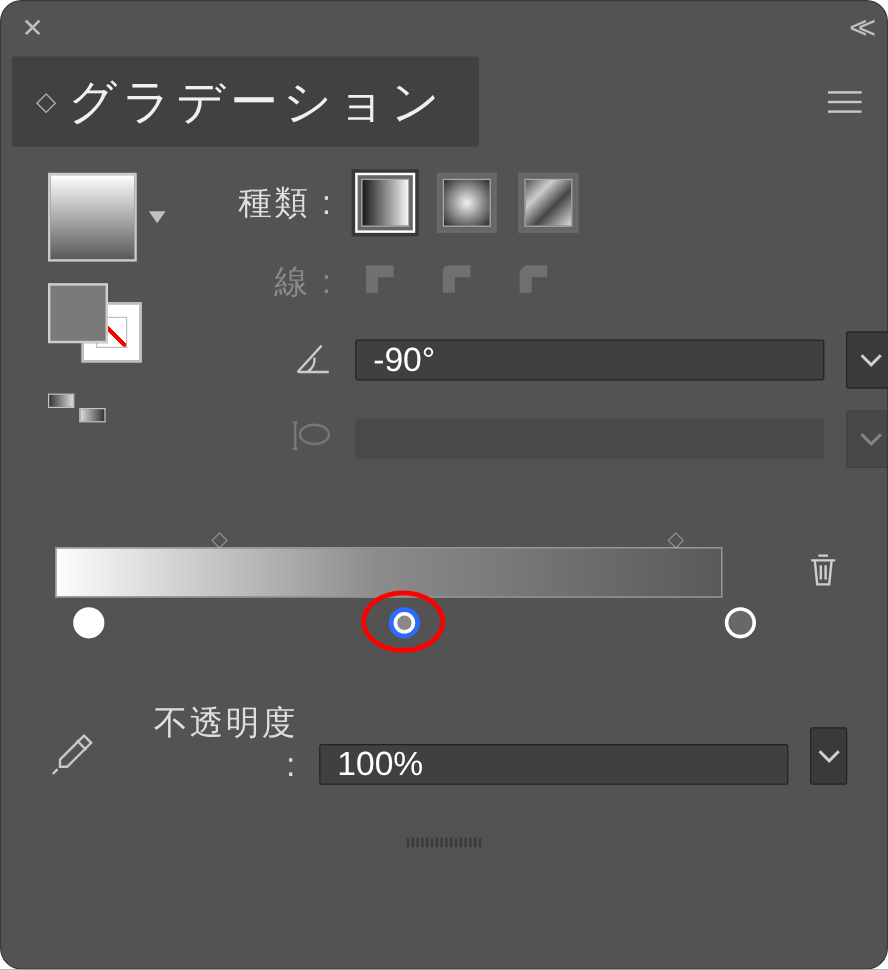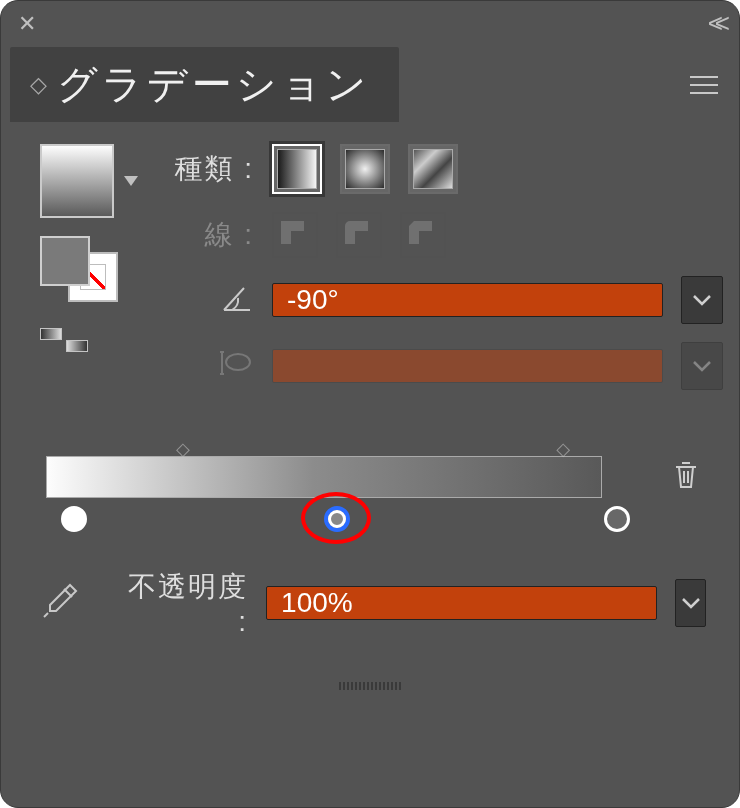--- a/index.html
+++ b/index.html
@@ -8,21 +8,21 @@
 .title-bar{display:flex;justify-content:space-between;align-items:center;padding:4px 14px 2px}
 .close-x{color:#c0c0c0;font-size:22px;cursor:pointer}
 .collapse-chev{color:#c0c0c0;font-size:26px;letter-spacing:-8px}
 .tab-row{display:flex;align-items:center;justify-content:space-between;margin-top:6px;padding-right:18px}
 .tab{background:#414141;padding:10px 28px 10px 20px;margin-left:6px;border-top-left-radius:2px;border-top-right-radius:2px;display:flex;align-items:center;gap:10px}
 .tab-icon{color:#a8a8a8;font-size:22px}
 .tab-title{font-size:40px;color:#f0f0f0;letter-spacing:4px}
 .menu-lines{display:flex;flex-direction:column;gap:6px;cursor:pointer}
 .menu-lines span{width:28px;height:2px;background:#c8c8c8;display:block}
 .content{padding:22px 30px 18px 36px}
-.top-row{display:flex;align-items:flex-start;gap:16px}
+.top-row{display:flex;align-items:flex-start;gap:40px}
 .left-col{display:flex;flex-direction:column;gap:18px}
 .grad-preview-row{display:flex;align-items:center;gap:10px}
 .grad-preview{width:74px;height:74px;border:2px solid #cacaca;background:linear-gradient(to bottom,#fdfdfd,#5a5a5a);cursor:pointer}
 .tri-down{width:0;height:0;border-left:7px solid transparent;border-right:7px solid transparent;border-top:10px solid #c0c0c0;cursor:pointer}
 .fill-stroke{position:relative;width:78px;height:66px;cursor:pointer}
 .fs-fill{position:absolute;top:0;left:0;width:50px;height:50px;background:#7a7a7a;border:2px solid #cfcfcf;z-index:2}
 .fs-stroke{position:absolute;bottom:0;right:0;width:50px;height:50px;background:#fff;border:2px solid #bdbdbd}
 .fs-stroke::after{content:"";position:absolute;inset:10px;background:#fff;border:1px solid #bdbdbd;background-image:linear-gradient(to top right,transparent 45%,red 45%,red 55%,transparent 55%)}
 .rev-grad{display:flex;gap:4px;cursor:pointer;margin-top:8px}
 .rg-a,.rg-b{width:22px;height:12px;border:1px solid #c4c4c4}
@@ -32,21 +32,21 @@
 .field-row{display:flex;align-items:center;gap:18px;margin-bottom:18px}
 .field-label{width:100px;text-align:right;font-size:28px;color:#dedede;letter-spacing:2px}
 .type-btn{width:50px;height:50px;border:2px solid #6a6a6a;cursor:pointer;background:#666;display:flex;align-items:center;justify-content:center}
 .type-btn.selected{border-color:#fff;box-shadow:0 0 0 3px #383838}
 .type-linear div{width:40px;height:40px;background:linear-gradient(to right,#1a1a1a,#f5f5f5);border:1px solid #aaa}
 .type-radial div{width:40px;height:40px;background:radial-gradient(circle,#f0f0f0,#2a2a2a);border:1px solid #aaa}
 .type-free div{width:40px;height:40px;background:linear-gradient(135deg,#555,#ccc 30%,#444 60%,#ddd);border:1px solid #aaa}
 .stroke-btn{width:46px;height:46px;border:2px solid #525252;cursor:pointer;opacity:0.55;display:flex;align-items:center;justify-content:center}
 .stroke-btn svg{display:block}
 .angle-icon{color:#cacaca}
-.input-box{flex:1;background:#c2410c;border:1px solid #222;height:33px;display:flex;align-items:center;padding:16px 14px;border-radius:2px}
+.input-box{flex:1;background:#404040;border:1px solid #222;height:33px;display:flex;align-items:center;padding:16px 14px;border-radius:2px}
 .input-box.disabled{opacity:0.5;border-color:#444}
 .input-val{color:#fff;font-size:28px;flex:1;background:transparent;border:none;outline:none}
 .input-chev{width:42px;height:48px;background:#3a3a3a;border:1px solid #222;display:flex;align-items:center;justify-content:center;cursor:pointer;border-radius:2px}
 .input-chev svg{stroke:#cfcfcf}
 .ar-icon{color:#888}
 .gradient-edit{margin:30px 6px 0;position:relative}
 .ge-diamonds{display:flex;justify-content:space-between;padding:0 130px;font-size:18px;color:#c0c0c0;opacity:0.6;margin-bottom:-4px}
 .ge-bar{height:42px;background:linear-gradient(to right,#fdfdfd 0%,#8c8c8c 48%,#595959 100%);border:1px solid #aaa;margin:0 52px 0 0;cursor:pointer}
 .ge-stops{position:relative;height:40px;margin-top:2px}
 .stop{position:absolute;top:6px;width:26px;height:26px;border-radius:50%;border:3px solid #fff;cursor:pointer}
@@ -186,21 +186,21 @@
         </span>
       </div>
       <div class="ge-stops">
         <div class="stop s1"></div>
         <div class="stop s2"></div>
         <div class="stop s2-sel"></div>
         <div class="stop s3"></div>
       </div>
     </div>
 
-    <div class="field-row" style="margin-top:28px;align-items:center">
+    <div class="field-row" style="margin-top:44px;align-items:flex-end">
       <span class="eyedrop">
         <svg width="40" height="40" viewBox="0 0 40 40">
             <path d="M30 4 L36 10 L16 30 L10 30 L10 24 Z" stroke="#c8c8c8" stroke-width="2" fill="none"></path>
             <path d="M24 8 L32 16" stroke="#c8c8c8" stroke-width="2"></path>
             <path d="M8 32 L4 36" stroke="#c8c8c8" stroke-width="2"></path>
           </svg>
       </span>
       <span class="field-label" style="width:180px">不透明度 :</span>
       <div class="input-box">
         <input class="input-val" value="100%" style="">

